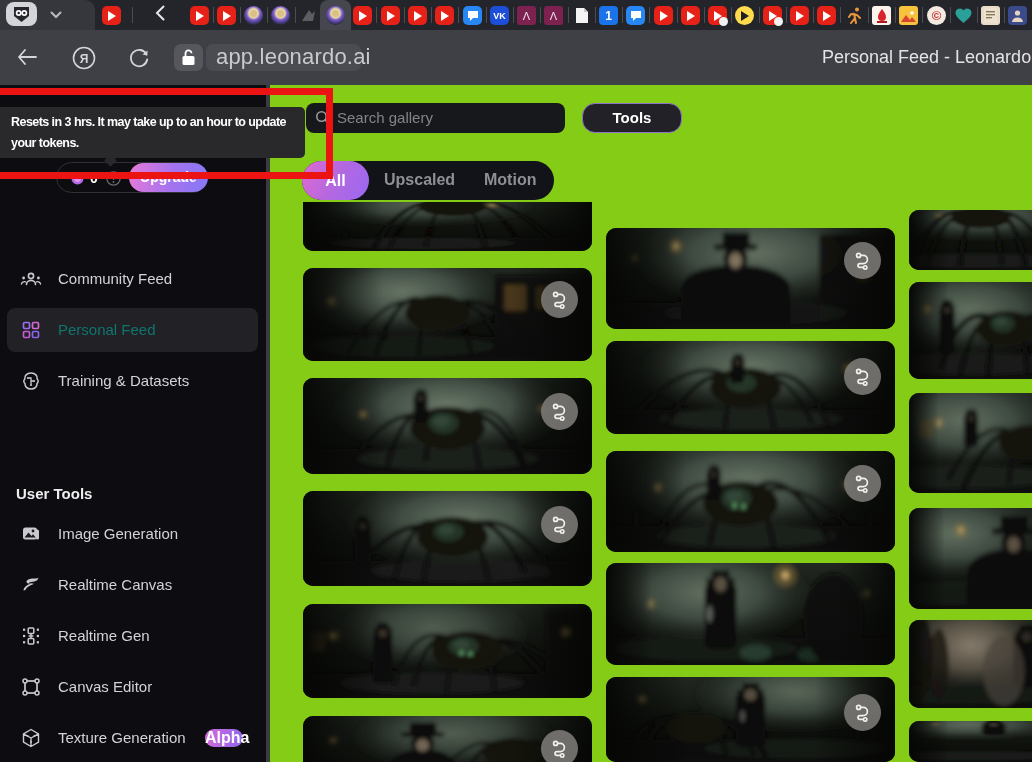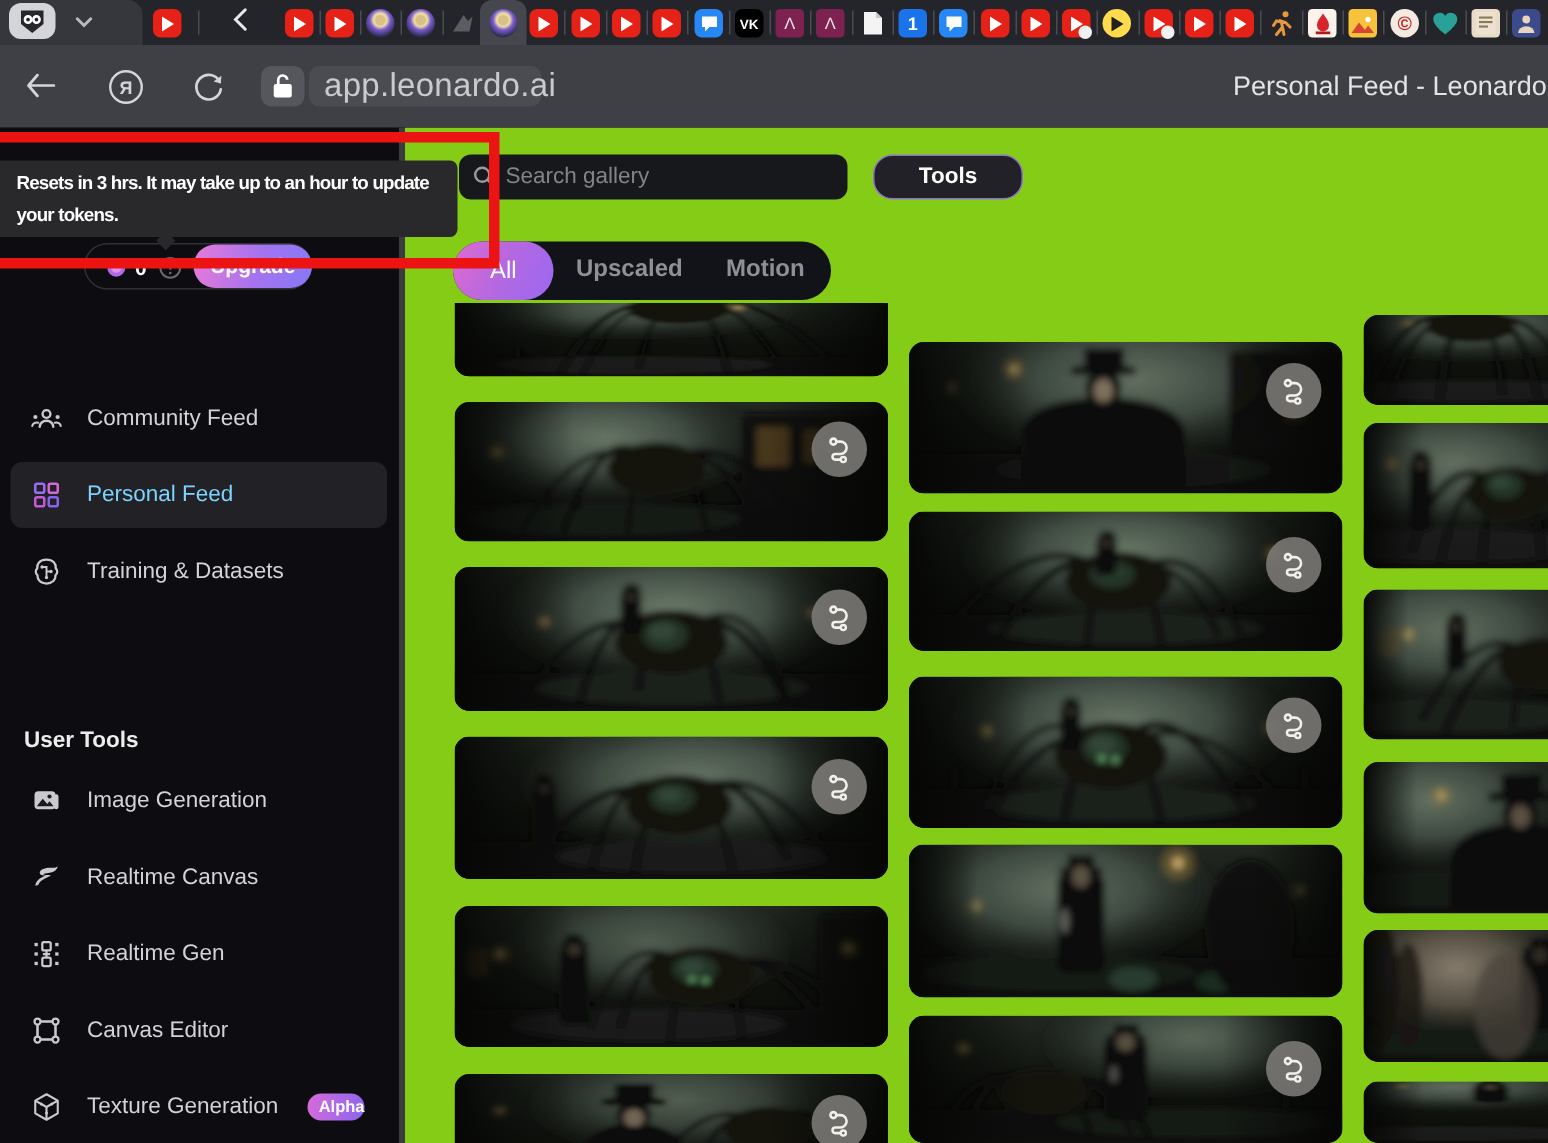--- a/index.html
+++ b/index.html
@@ -35,21 +35,21 @@
 
   
   #tokpill { position:absolute; left:56px; top:77px; width:152px; height:31px; border:1px solid #303136; border-radius:16px; }
   #upbtn { position:absolute; left:129px; top:78px; width:79px; height:29px; border-radius:15px; background:linear-gradient(100deg,#e87ad8 0%,#a473ef 55%,#8678f7 100%); color:#fff; font-size:14px; font-weight:bold; text-align:center; line-height:29px; }
 
   
   #main { position:absolute; left:270px; top:0; width:762px; height:677px; background:#84cc16; }
   #searchbox { position:absolute; left:36px; top:18px; width:259px; height:30px; background:#17181c; border-radius:8px; color:#83848a; font-size:15px; line-height:30px; padding-left:31px; }
   #searchbtn { position:absolute; left:312px; top:18px; width:100px; height:30px; background:#222127; border-radius:13px; border:1px solid #8f72cf; color:#fff; font-size:15px; font-weight:bold; text-align:center; line-height:28px; }
   #tabspill { position:absolute; left:32px; top:76px; width:252px; height:39px; background:#121318; border-radius:20px; }
-  #allpill { position:absolute; left:0px; top:0px; width:67px; height:39px; border-radius:20px; background:linear-gradient(115deg,#e06ad0 0%,#b468e0 50%,#9a68f2 100%); color:#fff; font-size:16px; font-weight:normal; text-align:center; line-height:39px; }
+  #allpill { position:absolute; left:0px; top:0px; width:67px; height:39px; border-radius:20px; background:linear-gradient(115deg,#e06ad0 0%,#b468e0 50%,#9a68f2 100%); color:#fff; font-size:16px; font-weight:bold; text-align:center; line-height:39px; }
   .tablbl { position:absolute; top:10px; color:#8e9097; font-size:16px; font-weight:bold; }
 
   
   .tile { position:absolute; border-radius:10px; overflow:hidden; }
   .tile svg { display:block; width:100%; height:100%; }
   .badge { position:absolute; width:37px; height:37px; border-radius:50%; background:rgba(125,123,120,0.88); }
   .badge svg { position:absolute; left:8px; top:8px; }
 
   
   #redrect { position:absolute; left:-12px; top:88px; width:345px; height:91px; border:7px solid #ec1313; }
@@ -78,21 +78,21 @@
       <div class="navitem" style="top:172px;">
           <svg width="22" height="22" viewBox="0 0 22 22">
             <circle cx="11" cy="8" r="2.6" stroke="#c9cad0" stroke-width="1.6" fill="none"></circle>
             <path d="M6.5 16.5 a4.5 4 0 0 1 9 0" stroke="#c9cad0" stroke-width="1.6" fill="none" stroke-linecap="round"></path>
             <circle cx="3.6" cy="10" r="1.4" fill="#c9cad0"></circle>
             <circle cx="18.4" cy="10" r="1.4" fill="#c9cad0"></circle>
             <path d="M1.5 16 a3 2.6 0 0 1 4 -2.2 M20.5 16 a3 2.6 0 0 0 -4 -2.2" stroke="#c9cad0" stroke-width="1.4" fill="none" stroke-linecap="round"></path>
           </svg>
           <span class="lbl">Community Feed</span>
         </div>
-      <div class="navitem" style="top:223px;color:#7dd3fc;padding-left:32px;">
+      <div class="navitem" style="top:223px;color:#0f766e;padding-left:32px;">
           <svg width="22" height="22" viewBox="0 0 22 22">
             <rect x="3.5" y="3.5" width="6" height="6" rx="1.2" stroke="#9a6cf0" stroke-width="1.7" fill="none"></rect>
             <rect x="12.5" y="3.5" width="6" height="6" rx="1.2" stroke="#d468d8" stroke-width="1.7" fill="none"></rect>
             <rect x="3.5" y="12.5" width="6" height="6" rx="1.2" stroke="#c45ad4" stroke-width="1.7" fill="none"></rect>
             <rect x="12.5" y="12.5" width="6" height="6" rx="1.2" stroke="#8a63ec" stroke-width="1.7" fill="none"></rect>
           </svg>
           <span class="lbl">Personal Feed</span>
         </div>
       <div class="navitem" style="top:274px;">
           <svg width="22" height="22" viewBox="0 0 22 22">
@@ -150,21 +150,21 @@
           <span class="lbl">Canvas Editor</span>
         </div>
       <div class="navitem" style="top:631px;">
           <svg width="22" height="22" viewBox="0 0 22 22">
             <path d="M11 2.5 L18.5 6.8 V15.2 L11 19.5 L3.5 15.2 V6.8 Z M3.5 6.8 L11 11 L18.5 6.8 M11 11 V19.5" stroke="#c9cad0" stroke-width="1.4" fill="none" stroke-linejoin="round"></path>
             <circle cx="7.5" cy="9" r="1" fill="#c9cad0"></circle>
             <circle cx="14.5" cy="9" r="1" fill="#c9cad0"></circle>
             <circle cx="11" cy="15" r="1" fill="#c9cad0"></circle>
           </svg>
           <span class="lbl">Texture Generation</span>
-          <span style="position:absolute;left:205px;top:13px;width:38px;height:18px;border-radius:9px;background:linear-gradient(100deg,#d86ad8,#8a66f0);color:#fff;font-size:11px;font-weight:bold;text-align:right;line-height:18px;">Alpha</span>
+          <span style="position:absolute;left:205px;top:13px;width:38px;height:18px;border-radius:9px;background:linear-gradient(100deg,#d86ad8,#8a66f0);color:#fff;font-size:16px;font-weight:bold;text-align:left;line-height:18px;">Alpha</span>
         </div>
       <div id="usertools">User Tools</div>
     </div>
     <div id="sdivider"></div>
     <div id="main">
       <div id="searchbox"><svg style="position:absolute;left:9px;top:7px;" width="16" height="16" viewBox="0 0 16 16">
             <circle cx="6.5" cy="6.5" r="4.7" stroke="#9a9aa0" stroke-width="1.6" fill="none"></circle>
             <path d="M10 10 L14.6 14.6" stroke="#9a9aa0" stroke-width="1.6" stroke-linecap="round"></path>
           </svg>Search gallery</div>
       <div id="searchbtn">Tools</div>
@@ -1166,21 +1166,21 @@
             <path d="M1 0 L9 5 L1 10 Z" fill="#fff"></path>
           </svg>
         </div>
     <div class="vsep" style="left:458px;"></div>
     <div class="favi" style="left:463px;background:#2787f5;border-radius:5px;">
           <svg width="12" height="11" viewBox="0 0 12 11">
             <path d="M1 1 h10 v7 h-5 l-3 3 v-3 h-2 Z" fill="#fdfdfb"></path>
           </svg>
         </div>
     <div class="vsep" style="left:486px;"></div>
-    <div class="favi" style="left:490px;background:#000000;border-radius:5px;color:#fff;font-size:9px;font-weight:bold;">VK</div>
+    <div class="favi" style="left:490px;background:#1d4ed8;border-radius:5px;color:#fff;font-size:9px;font-weight:bold;">VK</div>
     <div class="vsep" style="left:513px;"></div>
     <div class="favi" style="left:517px;background:#7d2150;border-radius:3px;color:#eadfe6;font-size:11px;">Λ</div>
     <div class="vsep" style="left:540px;"></div>
     <div class="favi" style="left:544px;background:#7d2150;border-radius:3px;color:#eadfe6;font-size:11px;">Λ</div>
     <div class="vsep" style="left:568px;"></div>
     <div class="favi" style="left:572px;">
           <svg width="14" height="17" viewBox="0 0 14 17">
             <path d="M1 1 h8 l4 4 v11 h-12 Z" fill="#f4f4f4"></path>
             <path d="M9 1 l4 4 h-4 Z" fill="#c9c9c9"></path>
           </svg>

